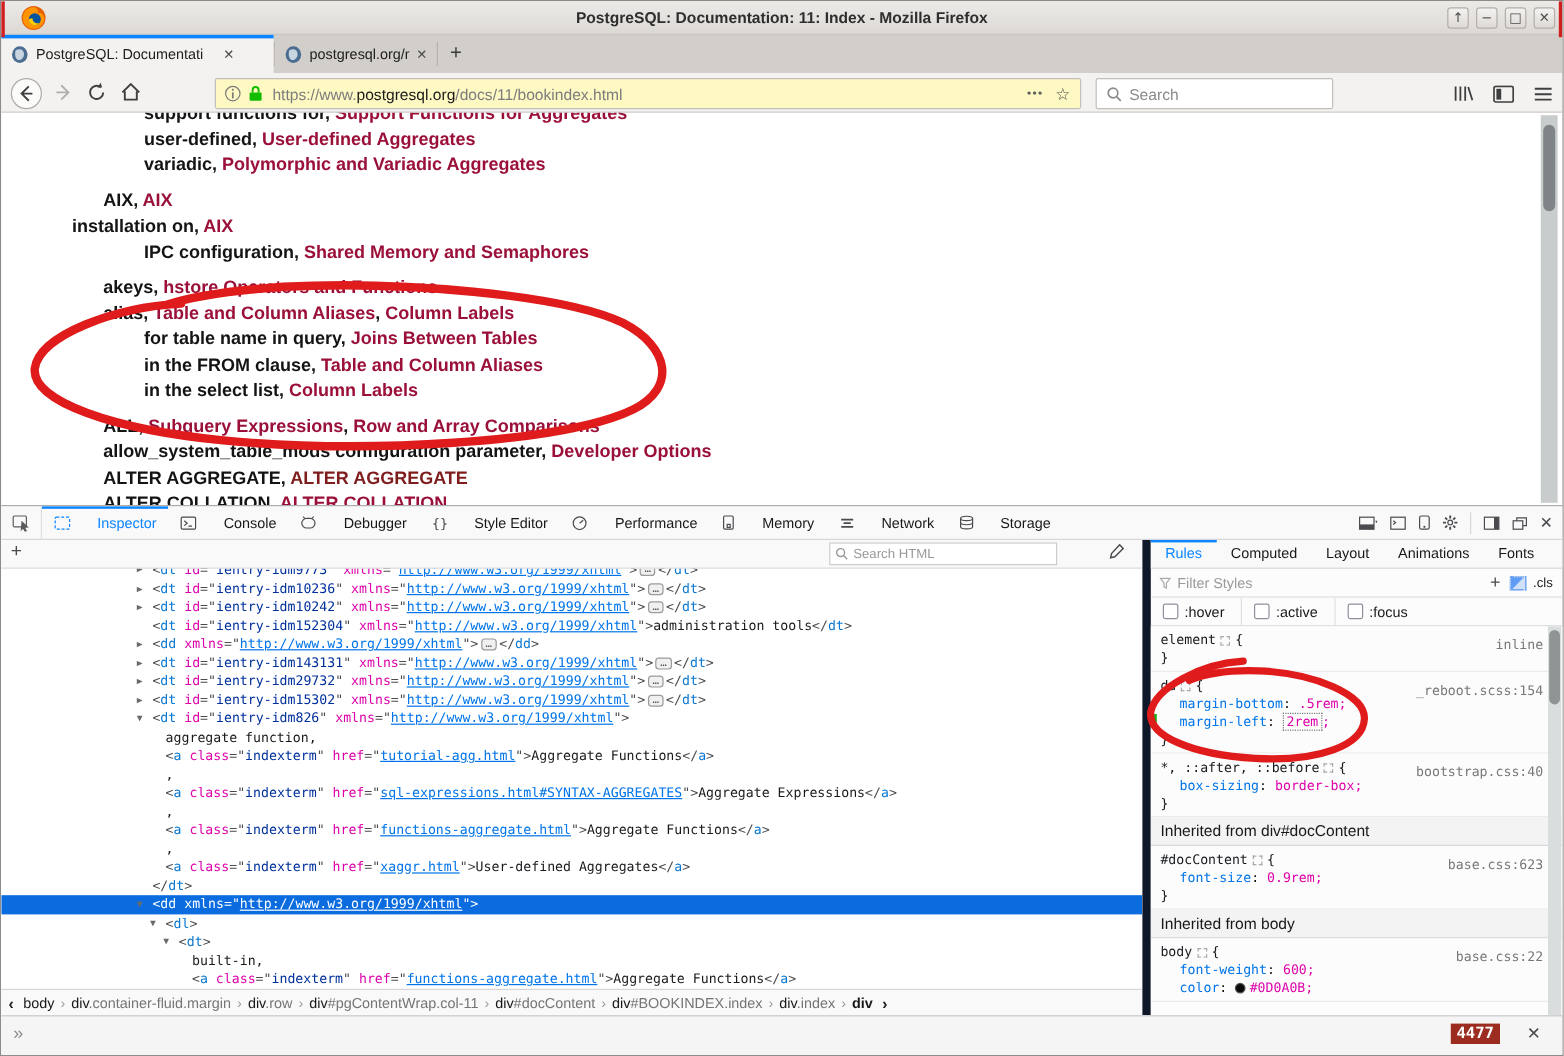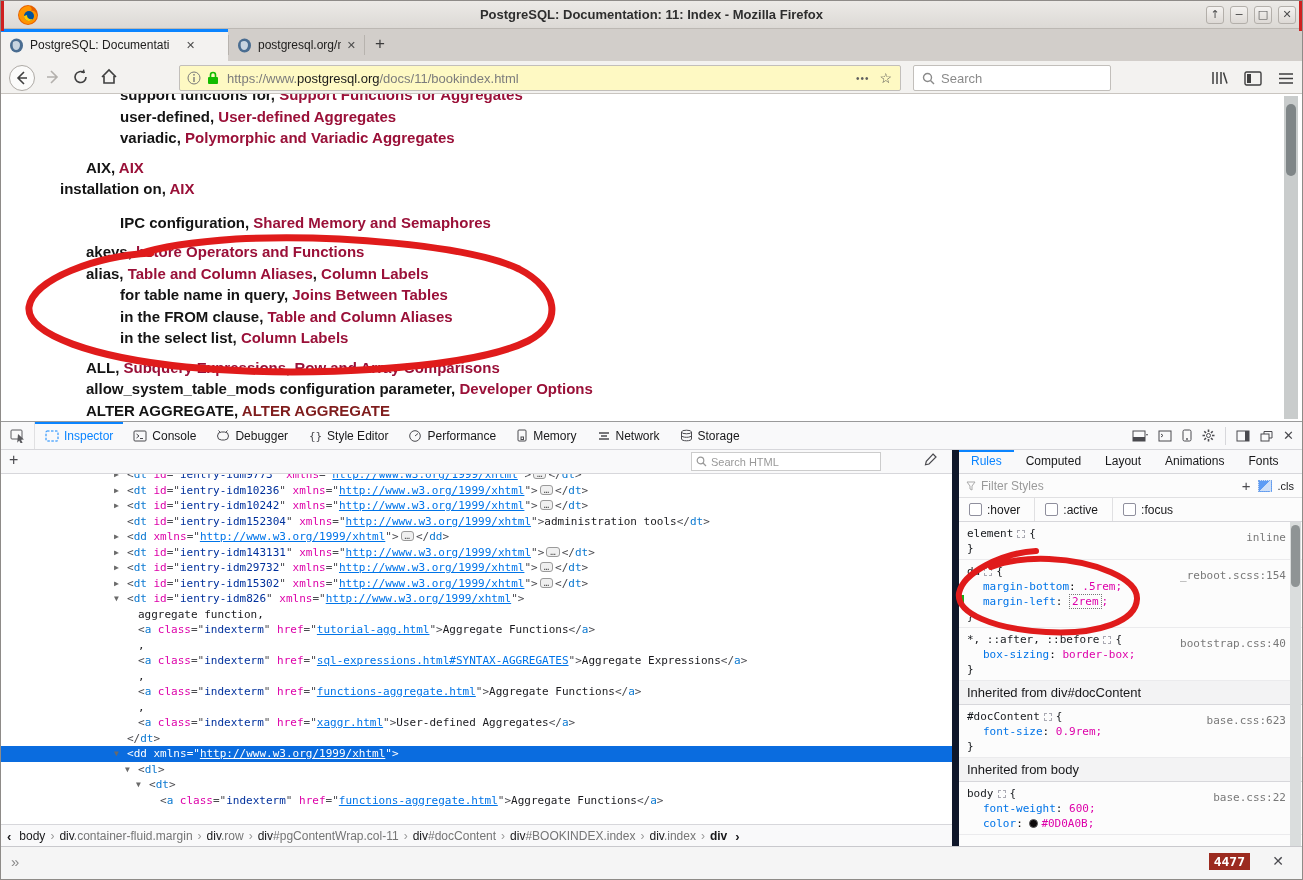--- a/index.html
+++ b/index.html
@@ -47,21 +47,21 @@
   .c-row { position:relative; font-size:15px; font-weight:600; color:#141414; line-height:21.5px; white-space:nowrap;}
   .c-row a { color:#9a1038; text-decoration:none; cursor:pointer;}
   .c-scroll { position:absolute; right:4px; top:2px; width:14px; height:323px; background:#c9cccc;}
   .c-thumb { position:absolute; left:2px; top:8px; width:10px; height:72px; background:#7f8587; border-radius:6px;}
   
   .annot { position:absolute; left:0; top:0; width:1303px; height:880px; pointer-events:none; z-index:40;}
   
   .devtools { position:absolute; left:0; top:420px; right:0; bottom:0; background:#fcfcfc; border-top:1px solid #9a9a9a; font-size:12px; color:#0c0c0d;}
   .dt-toolbar { position:absolute; left:0; top:0; right:0; height:28px; background:#f9f9fa; border-bottom:1px solid #d7d7db; display:flex; align-items:stretch;}
   .dt-pick { width:34px; display:flex; align-items:center; justify-content:center; border-right:1px solid #e0e0e2;}
-  .dt-tab { position:relative; display:flex; align-items:center; gap:5px; padding:0 10px; font-size:12px; color:#18181a;}
+  .dt-tab { position:relative; display:flex; align-items:center; gap:22px; padding:0 10px; font-size:12px; color:#18181a;}
   .dt-tab.active { color:#0a84ff;}
   .dt-tab.active::before { content:""; position:absolute; left:0; right:0; top:0; height:2px; background:#0a84ff;}
   .dt-right { margin-left:auto; display:flex; align-items:center; gap:10px; padding-right:8px;}
   .dt-vsep { width:1px; height:18px; background:#d7d7db;}
   .dt-x { font-size:13px; color:#4a4a4f;}
   
   .insp-bar { position:absolute; left:0; top:28px; width:951px; height:24px; background:#f9f9fa; border-bottom:1px solid #d7d7db;}
   .insp-add { position:absolute; left:8px; top:1px; font-size:16px; color:#4a4a4f;}
   .html-search { position:absolute; left:690px; top:2px; width:190px; height:19px; border:1px solid #ccc; background:#fff;
     display:flex; align-items:center; font-size:11px; color:#999;}
@@ -232,21 +232,21 @@
     </div>
   </div>
 
   <div class="content">
     <div class="c-rows" id="content-rows" style="top: -10px;">
         <div class="c-row" style="padding-left: 119px;"><span>support functions for, </span><a style="color: rgb(154, 16, 56);">Support Functions for Aggregates</a></div>
         <div class="c-row" style="padding-left: 119px;"><span>user-defined, </span><a style="color: rgb(154, 16, 56);">User-defined Aggregates</a></div>
         <div class="c-row" style="padding-left: 119px;"><span>variadic, </span><a style="color: rgb(154, 16, 56);">Polymorphic and Variadic Aggregates</a></div>
         <div class="c-row" style="padding-left: 85px; margin-top: 8px;"><span>AIX, </span><a style="color: rgb(154, 16, 56);">AIX</a></div>
         <div class="c-row" style="padding-left: 59px;"><span>installation on, </span><a style="color: rgb(154, 16, 56);">AIX</a></div>
-        <div class="c-row" style="padding-left: 119px; margin-top: 12px;"><span>IPC configuration, </span><a style="color: rgb(154, 16, 56);">Shared Memory and Semaphores</a></div>
+        <div class="c-row" style="padding-left: 119px;"><span>IPC configuration, </span><a style="color: rgb(154, 16, 56);">Shared Memory and Semaphores</a></div>
         <div class="c-row" style="padding-left: 85px; margin-top: 8px;"><span>akeys, </span><a style="color: rgb(154, 16, 56);">hstore Operators and Functions</a></div>
         <div class="c-row" style="padding-left: 85px;"><span>alias, </span><a style="color: rgb(154, 16, 56);">Table and Column Aliases</a><span>, </span><a style="color: rgb(154, 16, 56);">Column Labels</a></div>
         <div class="c-row" style="padding-left: 119px;"><span>for table name in query, </span><a style="color: rgb(154, 16, 56);">Joins Between Tables</a></div>
         <div class="c-row" style="padding-left: 119px;"><span>in the FROM clause, </span><a style="color: rgb(154, 16, 56);">Table and Column Aliases</a></div>
         <div class="c-row" style="padding-left: 119px;"><span>in the select list, </span><a style="color: rgb(154, 16, 56);">Column Labels</a></div>
         <div class="c-row" style="padding-left: 85px; margin-top: 8px;"><span>ALL, </span><a style="color: rgb(154, 16, 56);">Subquery Expressions</a><span>, </span><a style="color: rgb(154, 16, 56);">Row and Array Comparisons</a></div>
         <div class="c-row" style="padding-left: 85px;"><span>allow_system_table_mods configuration parameter, </span><a style="color: rgb(154, 16, 56);">Developer Options</a></div>
         <div class="c-row" style="padding-left: 85px;"><span>ALTER AGGREGATE, </span><a style="color: #7f1d1d;">ALTER AGGREGATE</a></div>
         <div class="c-row" style="padding-left: 85px;"><span>ALTER COLLATION, </span><a style="color: rgb(154, 16, 56); text-decoration: underline;">ALTER COLLATION</a></div>
       </div>
@@ -408,20 +408,21 @@
         <div class="mline" style="top: 0px; padding-left: 137px;"><span class="tk-x">,</span></div>
         <div class="mline" style="top: 0px; padding-left: 137px;"><span class="tk-p">&lt;</span><span class="tk-t">a</span><span class="tk-a"> class</span><span class="tk-p">="</span><span class="tk-v">indexterm</span><span class="tk-p">"</span><span class="tk-a"> href</span><span class="tk-p">="</span><span class="tk-l">sql-expressions.html#SYNTAX-AGGREGATES</span><span class="tk-p">"&gt;</span><span class="tk-x">Aggregate Expressions</span><span class="tk-p">&lt;/</span><span class="tk-t">a</span><span class="tk-p">&gt;</span></div>
         <div class="mline" style="top: 0px; padding-left: 137px;"><span class="tk-x">,</span></div>
         <div class="mline" style="top: 0px; padding-left: 137px;"><span class="tk-p">&lt;</span><span class="tk-t">a</span><span class="tk-a"> class</span><span class="tk-p">="</span><span class="tk-v">indexterm</span><span class="tk-p">"</span><span class="tk-a"> href</span><span class="tk-p">="</span><span class="tk-l">functions-aggregate.html</span><span class="tk-p">"&gt;</span><span class="tk-x">Aggregate Functions</span><span class="tk-p">&lt;/</span><span class="tk-t">a</span><span class="tk-p">&gt;</span></div>
         <div class="mline" style="top: 0px; padding-left: 137px;"><span class="tk-x">,</span></div>
         <div class="mline" style="top: 0px; padding-left: 137px;"><span class="tk-p">&lt;</span><span class="tk-t">a</span><span class="tk-a"> class</span><span class="tk-p">="</span><span class="tk-v">indexterm</span><span class="tk-p">"</span><span class="tk-a"> href</span><span class="tk-p">="</span><span class="tk-l">xaggr.html</span><span class="tk-p">"&gt;</span><span class="tk-x">User-defined Aggregates</span><span class="tk-p">&lt;/</span><span class="tk-t">a</span><span class="tk-p">&gt;</span></div>
         <div class="mline" style="top: 0px; padding-left: 126px;"><span class="tk-p">&lt;/</span><span class="tk-t">dt</span><span class="tk-p">&gt;</span></div>
         <div class="mline sel" style="top: 0px; padding-left: 126px;"><span class="arrow" style="left: 113px;">▼</span><span class="tk-p">&lt;</span><span class="tk-t">dd</span><span class="tk-a"> xmlns</span><span class="tk-p">="</span><span class="tk-l">http://www.w3.org/1999/xhtml</span><span class="tk-p">"&gt;</span></div>
         <div class="mline" style="top: 0px; padding-left: 137px;"><span class="arrow" style="left: 124px;">▼</span><span class="tk-p">&lt;</span><span class="tk-t">dl</span><span class="tk-p">&gt;</span></div>
         <div class="mline" style="top: 0px; padding-left: 148px;"><span class="arrow" style="left: 135px;">▼</span><span class="tk-p">&lt;</span><span class="tk-t">dt</span><span class="tk-p">&gt;</span></div>
+        <div class="mline" style="top: 0px; padding-left: 159px;"><span class="tk-x">built-in,</span></div>
         <div class="mline" style="top: 0px; padding-left: 159px;"><span class="tk-p">&lt;</span><span class="tk-t">a</span><span class="tk-a"> class</span><span class="tk-p">="</span><span class="tk-v">indexterm</span><span class="tk-p">"</span><span class="tk-a"> href</span><span class="tk-p">="</span><span class="tk-l">functions-aggregate.html</span><span class="tk-p">"&gt;</span><span class="tk-x">Aggregate Functions</span><span class="tk-p">&lt;/</span><span class="tk-t">a</span><span class="tk-p">&gt;</span></div>
       </div>
 
     <div class="crumbbar" id="crumbbar">
         <span class="crumb-arrow">‹</span>
         <span class="crumb"><span>body</span></span>
         <span class="crumb-sep">›</span>
         <span class="crumb"><span>div</span><span class="c-rest">.container-fluid.margin</span></span>
         <span class="crumb-sep">›</span>
         <span class="crumb"><span>div</span><span class="c-rest">.row</span></span>

